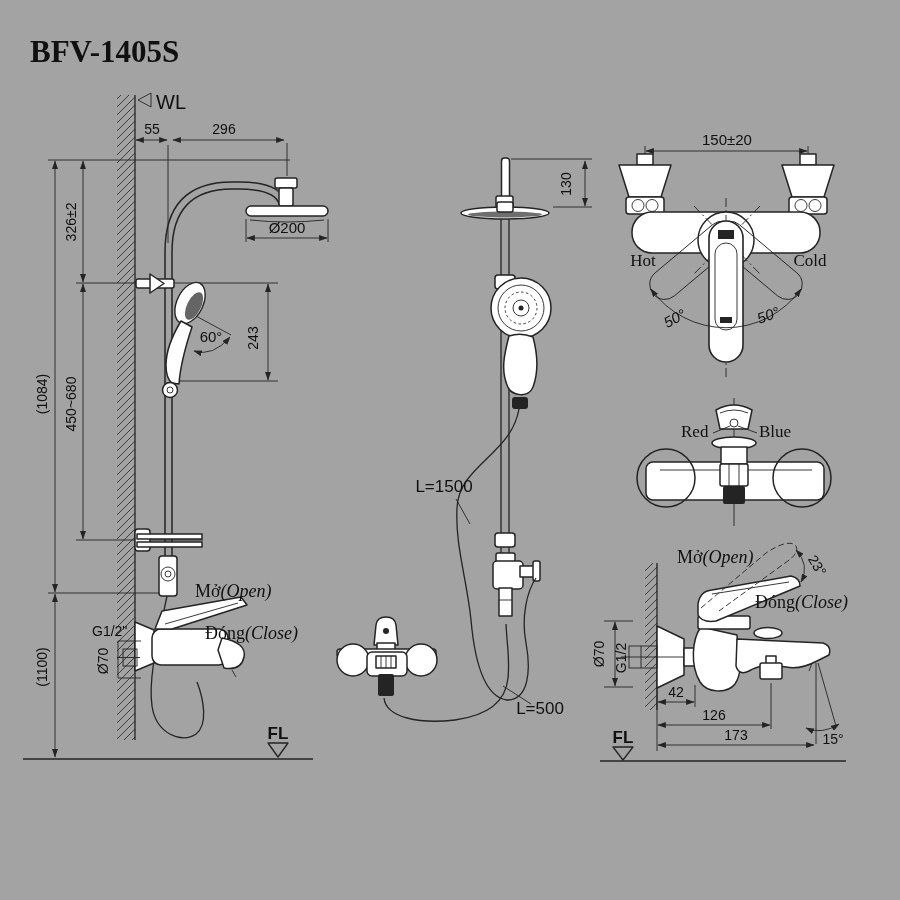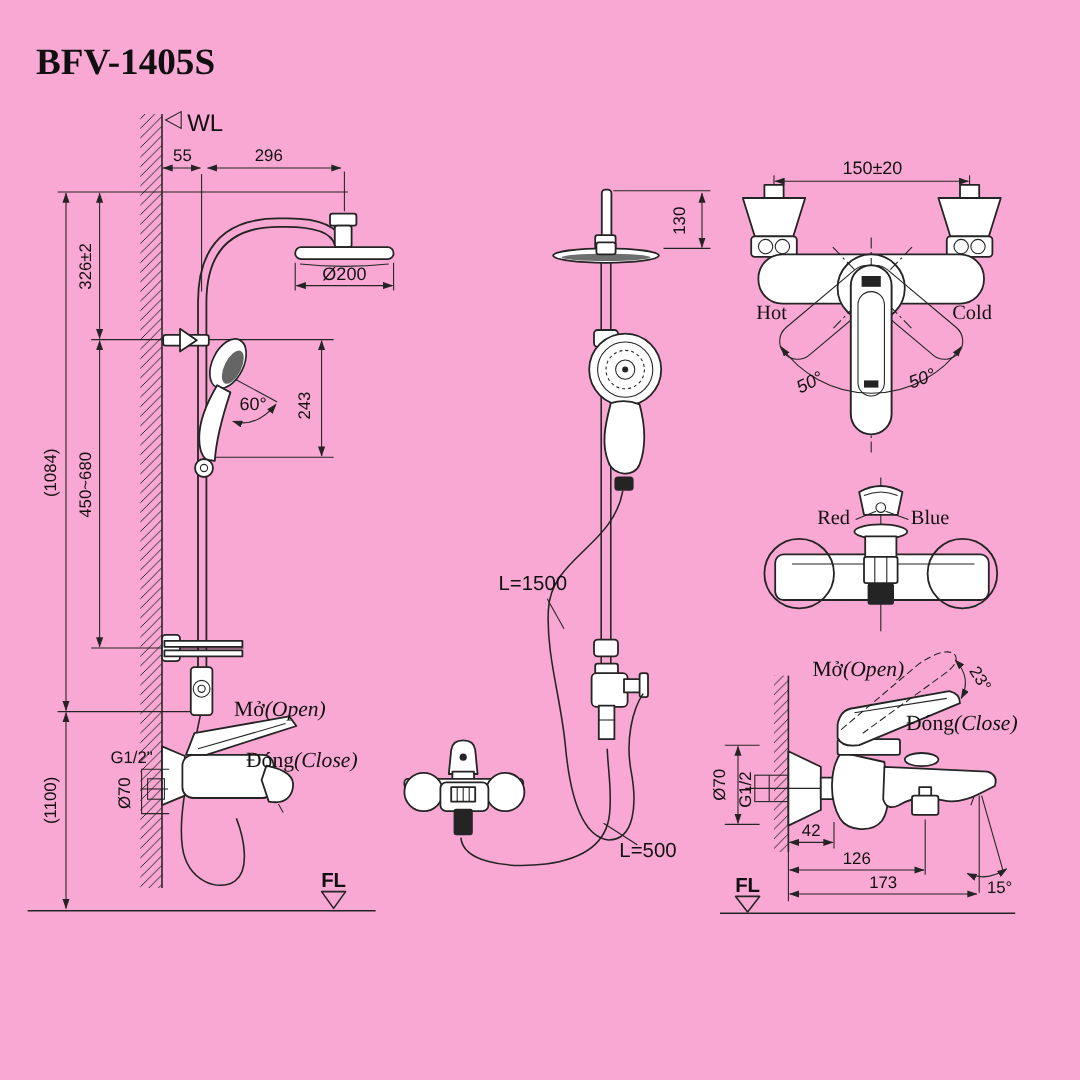--- a/index.html
+++ b/index.html
@@ -1,16 +1,16 @@
 <!DOCTYPE html>
 <html><head>
 <meta charset="utf-8">
 <style>
   html,body{margin:0;padding:0;background:#fff}
-  #stage{position:relative;width:900px;height:900px;background:#f9a8d4;overflow:hidden}
+  #stage{position:relative;width:900px;height:900px;background:#a3a3a3;overflow:hidden}
   svg{display:block}
   .o  {fill:none;stroke:#242424;stroke-width:1.5;stroke-linejoin:round;stroke-linecap:round}
   .ow {fill:#ffffff;stroke:#242424;stroke-width:1.5;stroke-linejoin:round}
   .m  {fill:none;stroke:#242424;stroke-width:1.3;stroke-linejoin:round}
   .d  {fill:none;stroke:#242424;stroke-width:0.9}
   .dim{fill:none;stroke:#242424;stroke-width:0.9}
   .k  {fill:#242424;stroke:none}
   .dk {fill:#4a4a4a;stroke:none}
   .dd {stroke-dasharray:9 3 2 3}
   .dsh{stroke-dasharray:6 3}

